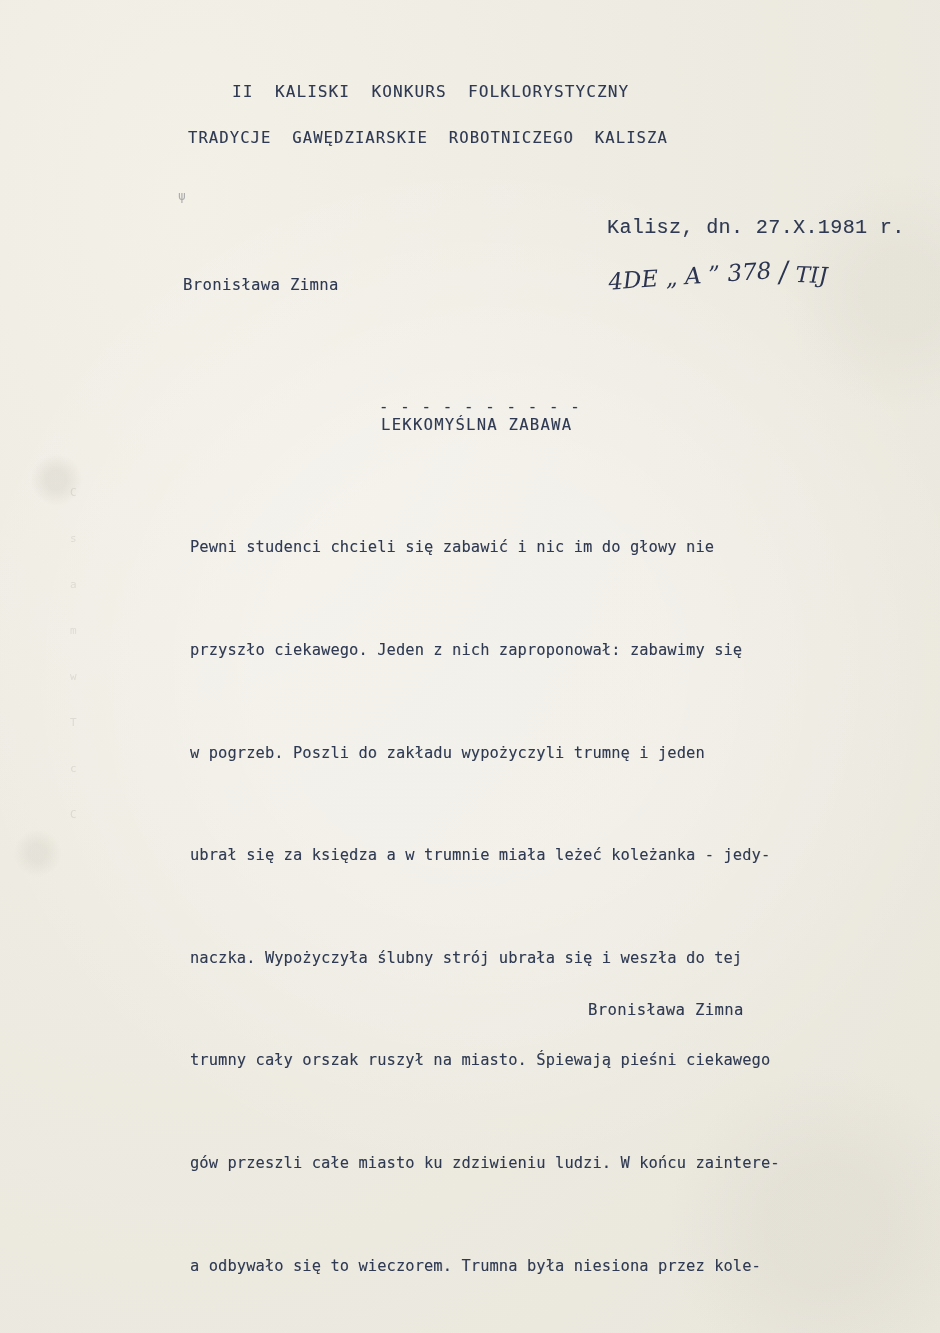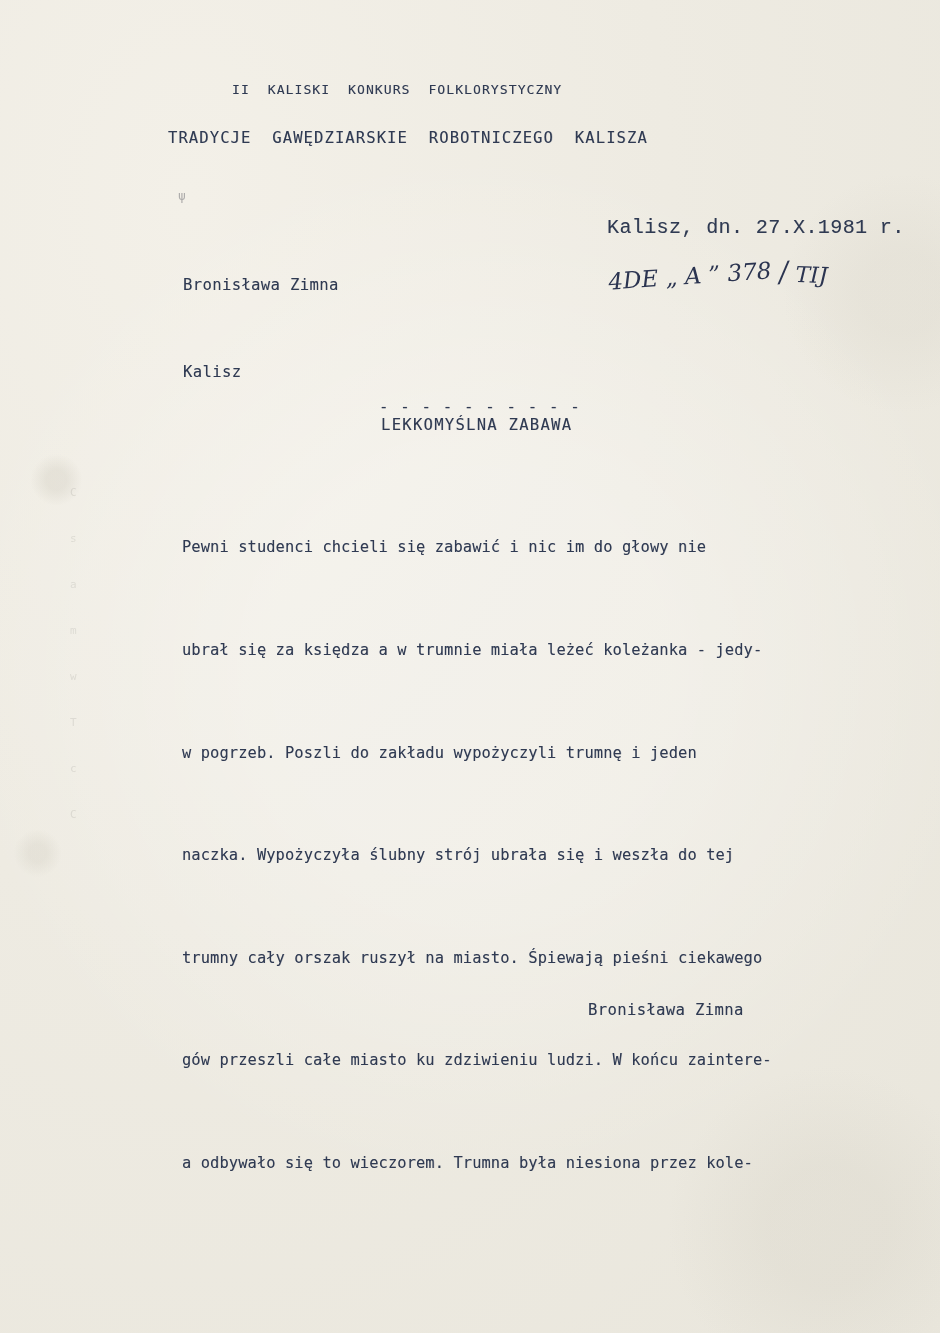--- a/index.html
+++ b/index.html
@@ -53,26 +53,26 @@
     color: #2f3a52;
     font-family: "DejaVu Sans Mono", monospace;
     text-shadow: 0.35px 0.35px 0 rgba(60,70,95,0.35);
     white-space: pre;
   }
 
   #hdr1 {
     position: absolute;
     left: 232px;
     top: 82px;
-    font-size: 13px;
+    font-size: 16px;
     letter-spacing: 1.1px;
   }
   #hdr2 {
     position: absolute;
-    left: 168px;
+    left: 188px;
     top: 129px;
     font-size: 15.5px;
     letter-spacing: 1.1px;
   }
 
   #sender {
     position: absolute;
     left: 183px;
     top: 213px;
     font-size: 15.5px;
@@ -139,21 +139,21 @@
 
   #body {
     position: absolute;
     left: 182px;
     top: 462px;
     width: 740px;
     font-size: 15.3px;
     line-height: 34.2px;
     letter-spacing: 0.15px;
   }
-  #body .line { white-space: pre; }
+  #body .line { white-space: pre; margin-left: 8px; }
 
   #signature {
     position: absolute;
     left: 588px;
     top: 1001px;
     font-size: 15.5px;
     letter-spacing: 0.4px;
   }
 </style>
 </head>
@@ -172,40 +172,40 @@
     <div>C</div>
   </div>
 
   <div id="hdr1" class="typed">II  KALISKI  KONKURS  FOLKLORYSTYCZNY</div>
   <div id="hdr2" class="typed">TRADYCJE  GAWĘDZIARSKIE  ROBOTNICZEGO  KALISZA</div>
 
   <div id="pencil-tick">ψ</div>
 
   <div id="sender" class="typed">
     <div>Bronisława Zimna</div>
-    <div>Kalisz</div>
   </div>
 
   <div id="place-date" class="typed">Kalisz, dn. 27.X.1981 r.</div>
 
   <div id="ref-mark">
     <span>4DE</span>
     <span>„ A ”</span>
     <span>378</span>
     <span class="slash">/</span>
     <span class="frac">TIJ</span>
   </div>
 
   <div id="title" class="typed">LEKKOMYŚLNA ZABAWA</div>
   <div id="title-rule" class="typed">- - - - - - - - - -</div>
 
   <div id="body" class="typed">
     <div class="line">Pewni studenci chcieli się zabawić i nic im do głowy nie</div>
+    <div class="line">przyszło ciekawego. Jeden z nich zaproponował: zabawimy się</div>
+    <div class="line">w pogrzeb. Poszli do zakładu wypożyczyli trumnę i jeden</div>
     <div class="line">ubrał się za księdza a w trumnie miała leżeć koleżanka - jedy-</div>
-    <div class="line">w pogrzeb. Poszli do zakładu wypożyczyli trumnę i jeden</div>
     <div class="line">naczka. Wypożyczyła ślubny strój ubrała się i weszła do tej</div>
     <div class="line">trumny cały orszak ruszył na miasto. Śpiewają pieśni ciekawego</div>
     <div class="line">gów przeszli całe miasto ku zdziwieniu ludzi. W końcu zaintere-</div>
     <div class="line">a odbywało się to wieczorem. Trumna była niesiona przez kole-</div>
     
     
     
     
     
   </div>

